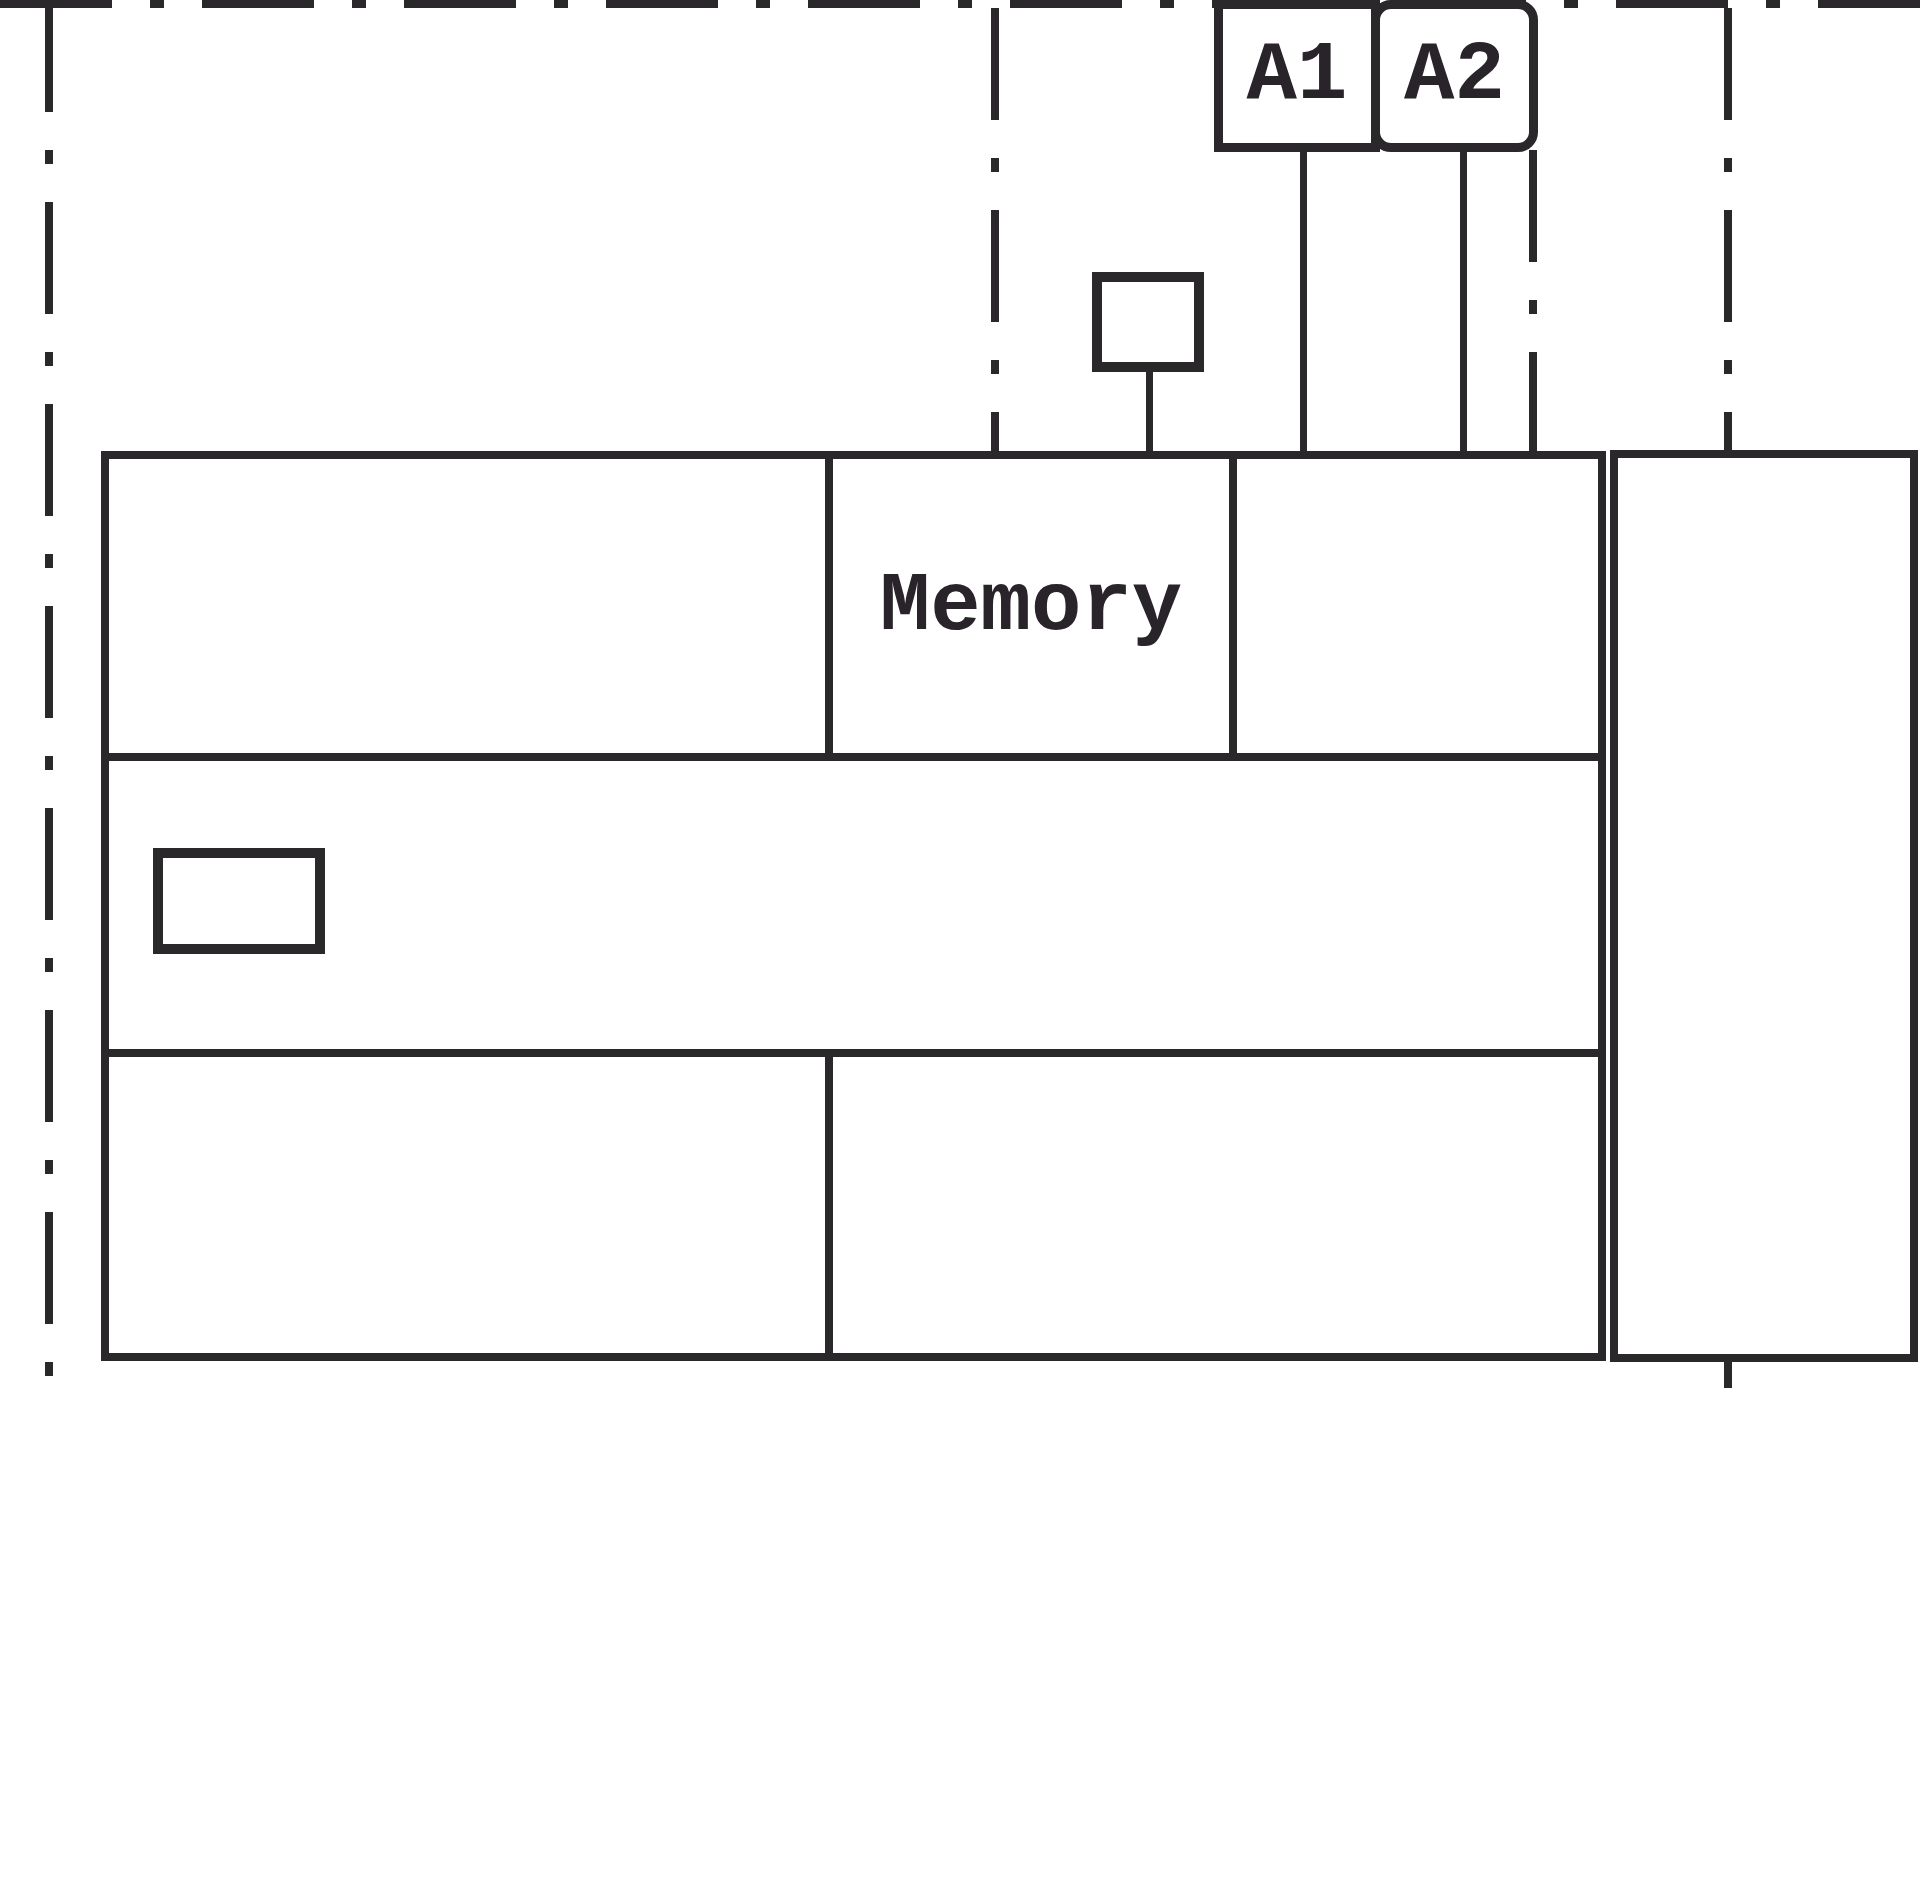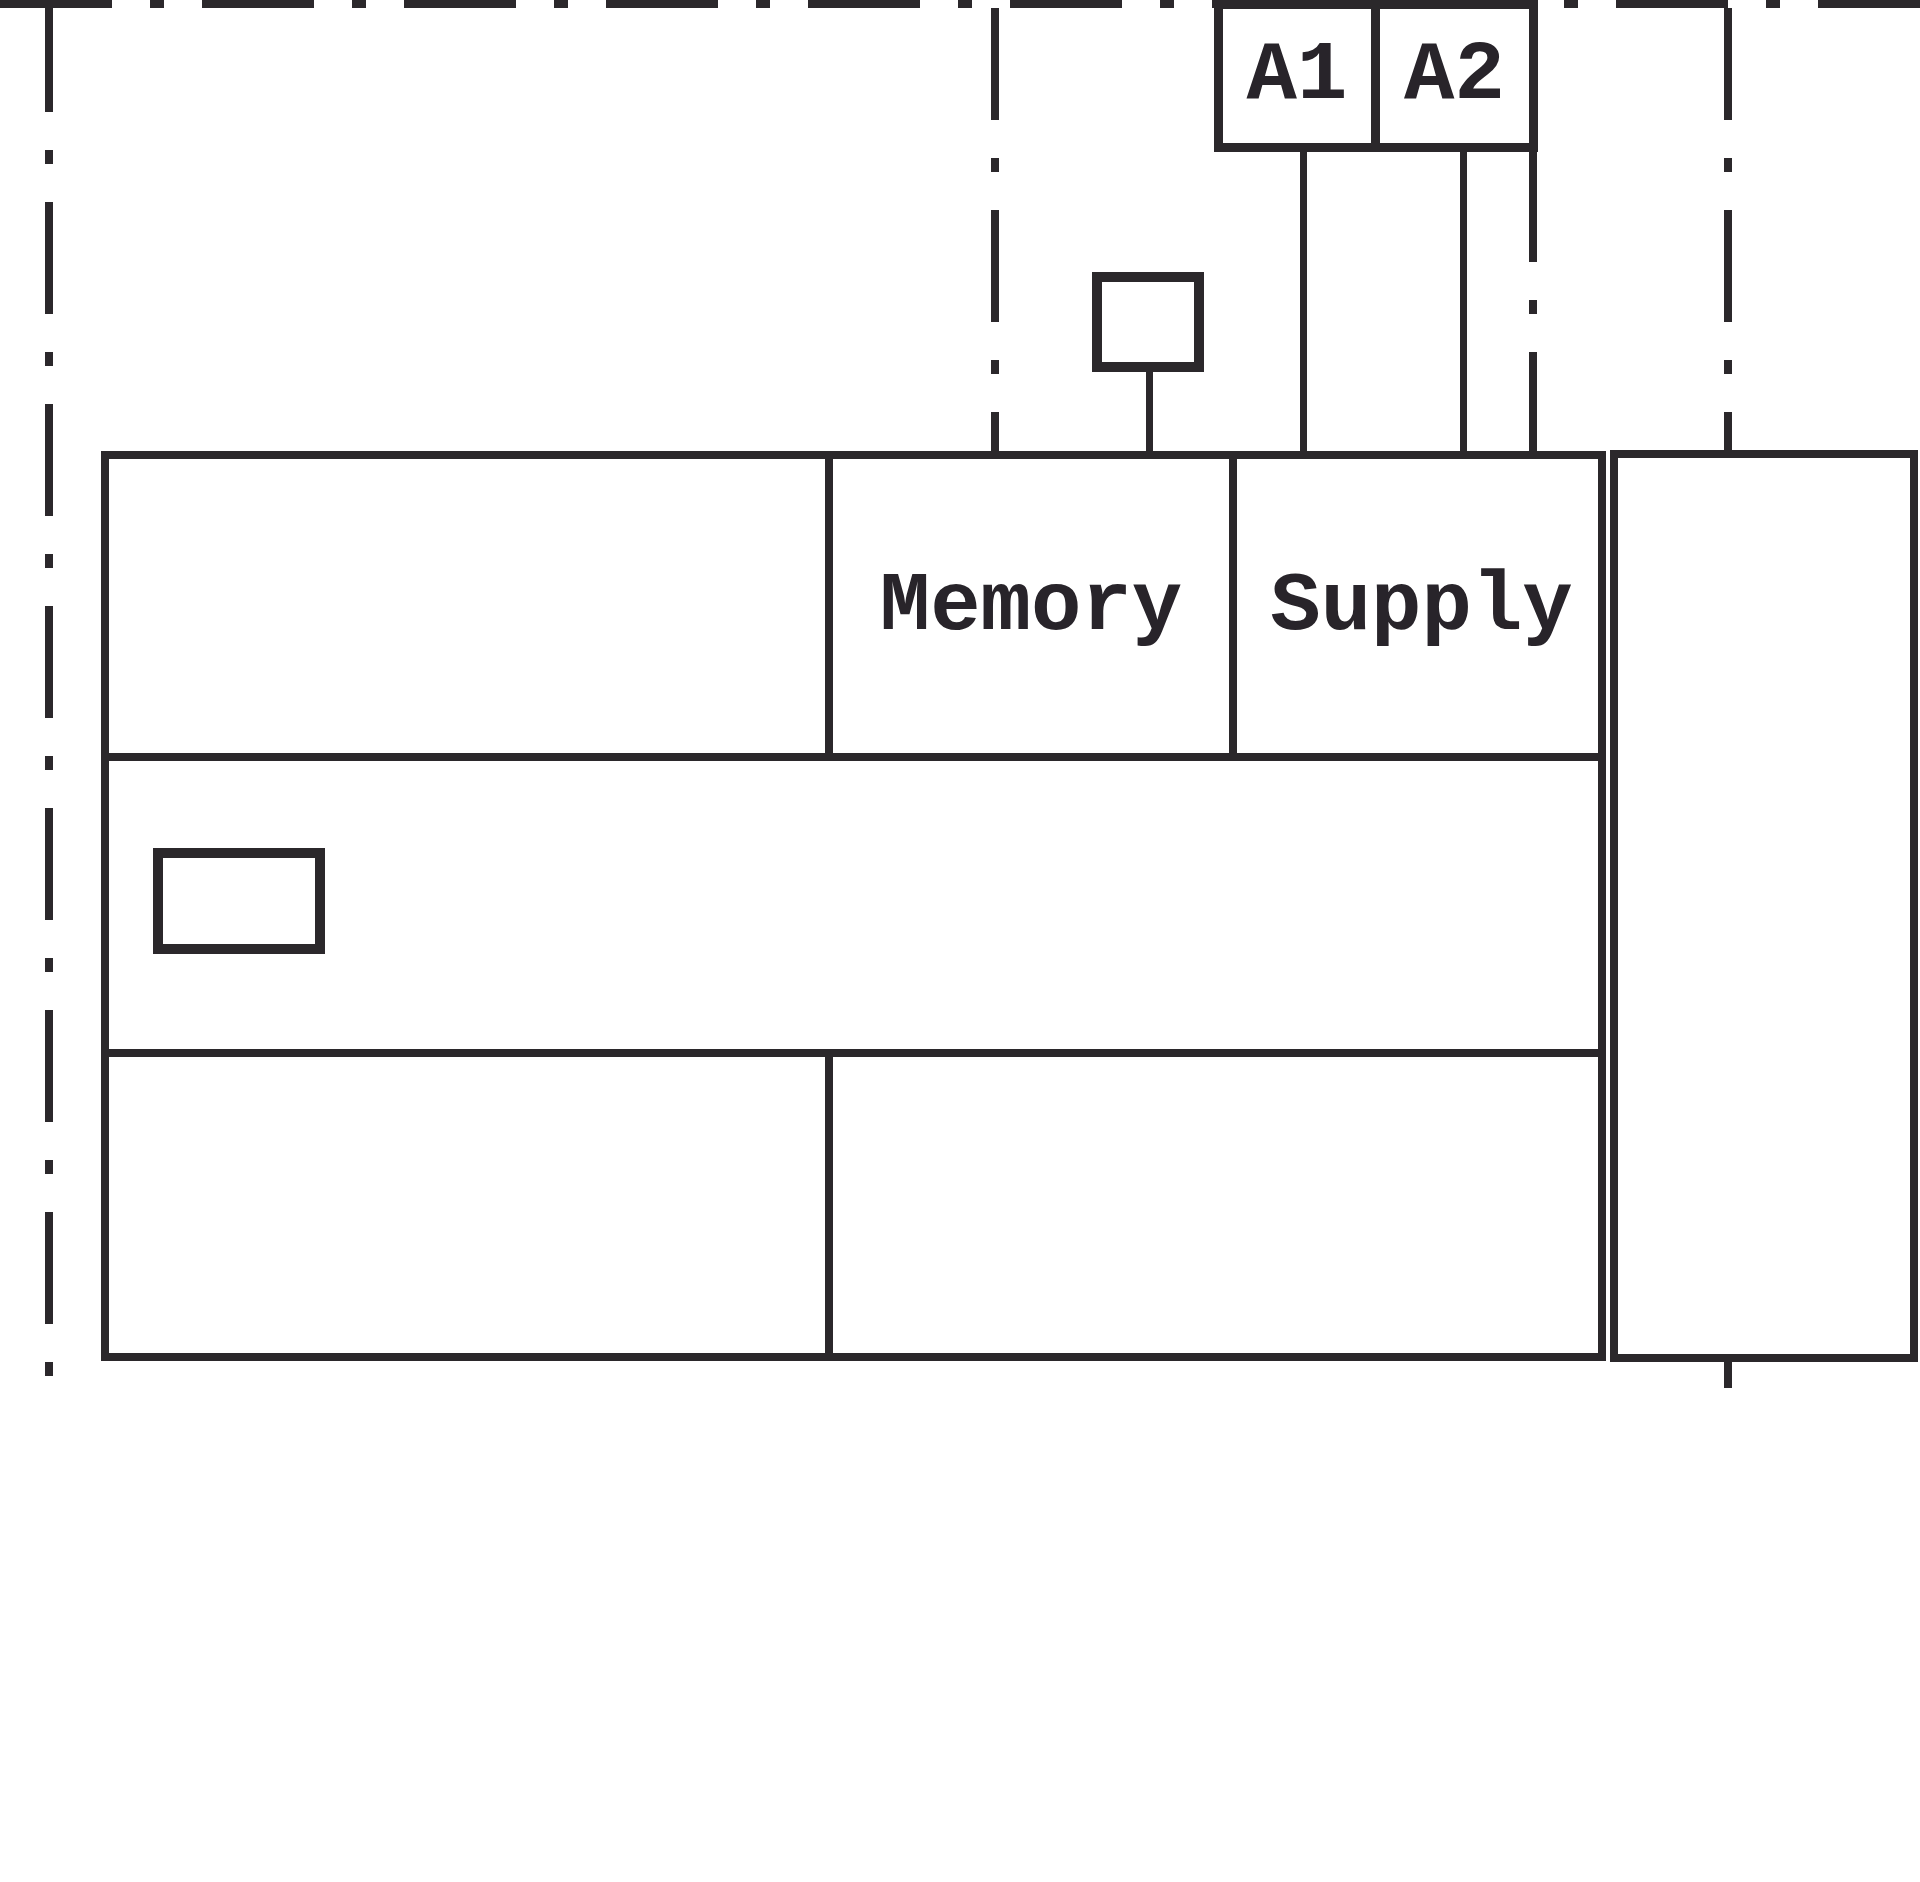--- a/index.html
+++ b/index.html
@@ -52,40 +52,37 @@
   <div class="ph v" style="left:991px;top:8px;height:447px;"></div>
   <div class="ph v" style="left:1529px;top:150px;height:305px;"></div>
 
   <div class="ln" style="left:1300px;top:148px;width:7px;height:307px;"></div>
   <div class="ln" style="left:1460px;top:148px;width:7px;height:307px;"></div>
   <div class="ln" style="left:1146px;top:366px;width:7px;height:89px;"></div>
 
   <div class="box" style="left:1214px;top:0;width:166px;height:152px;">
     <span class="lbl">A1</span>
   </div>
-  <div class="box" style="left:1371px;top:0;width:167px;height:152px;">
+  <div class="box" style="left:1371px;top:0;width:167px;height:152px;border-radius:20px;">
     <span class="lbl">A2</span>
   </div>
 
   <div class="box thick" style="left:1092px;top:272px;width:112px;height:100px;"></div>
 
   <div class="box thin" style="left:101px;top:451px;width:1505px;height:910px;"></div>
 
   <div class="ln" style="left:101px;top:753px;width:1505px;height:8px;"></div>
   <div class="ln" style="left:101px;top:1049px;width:1505px;height:8px;"></div>
 
   <div class="ln" style="left:825px;top:451px;width:8px;height:310px;"></div>
   <div class="ln" style="left:1229px;top:451px;width:8px;height:310px;"></div>
 
   <div class="ln" style="left:825px;top:1049px;width:8px;height:312px;"></div>
 
   <div class="cell" style="left:833px;top:461px;width:396px;height:292px;text-align:center;">
     <span class="lbl">Memory</span>
   </div>
-  <div class="cell" style="left:1237px;top:461px;width:369px;height:292px;">
-    <span class="lbl">Supply</span>
-  </div>
 
   <div class="box thick" style="left:153px;top:848px;width:172px;height:106px;"></div>
 
   <div class="box thin" style="left:1610px;top:450px;width:308px;height:912px;"></div>
 
 </div>
 
 </body></html>

